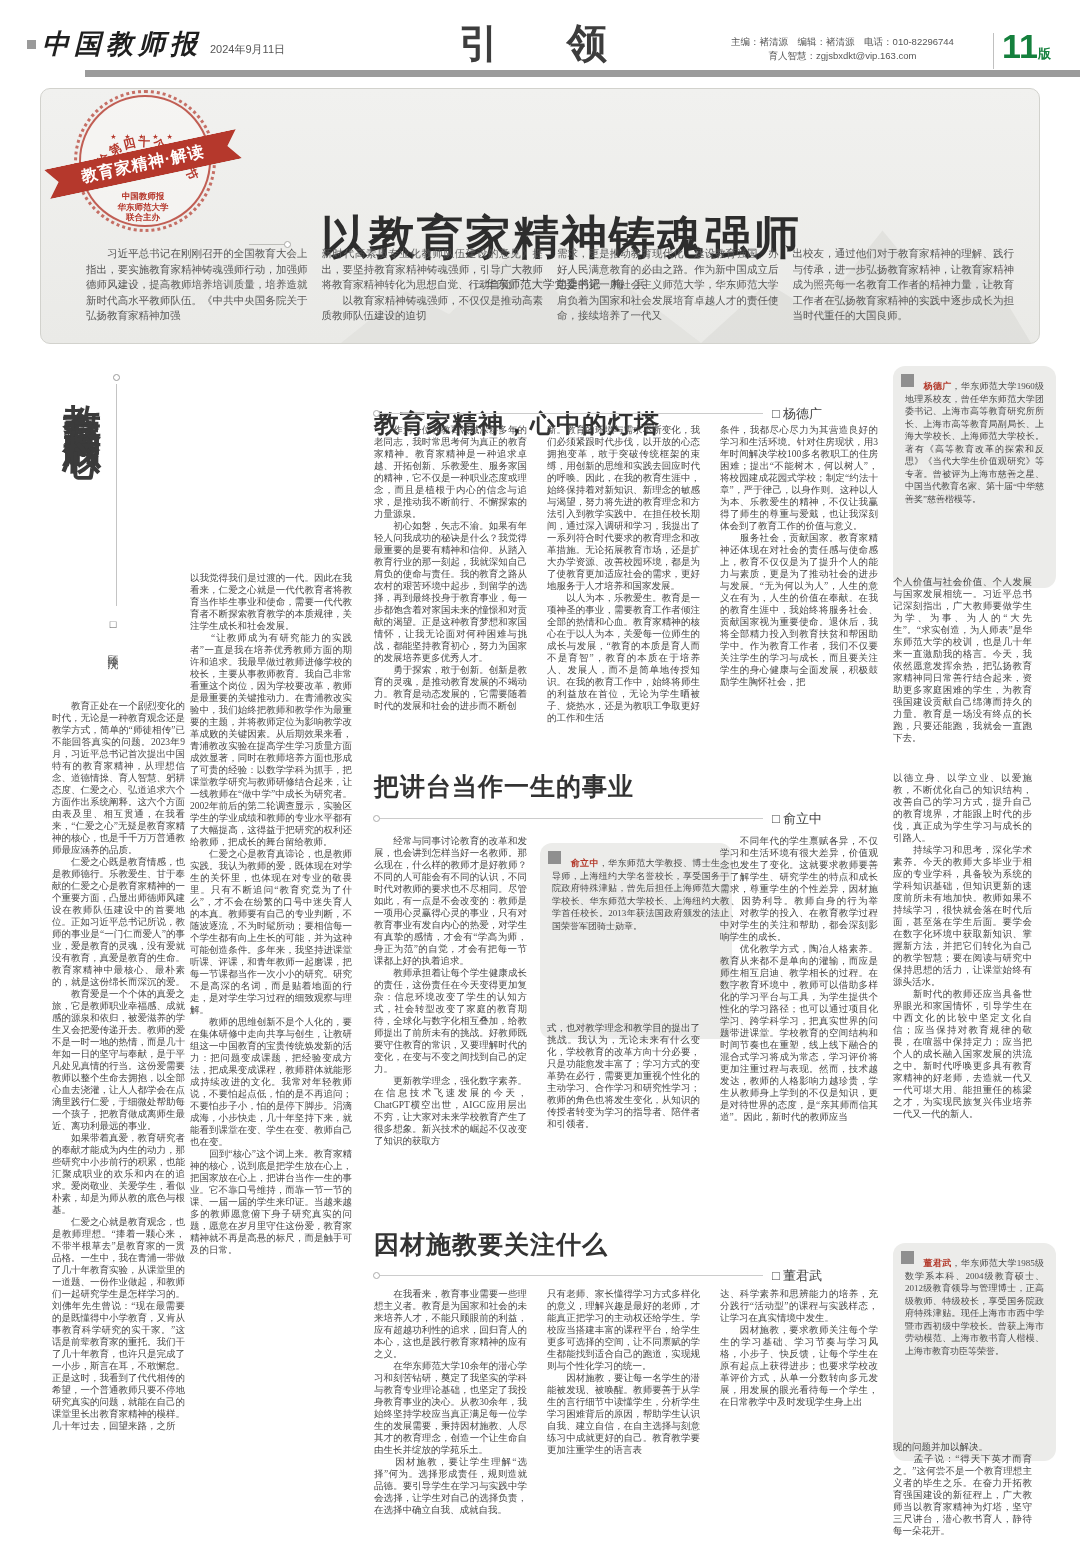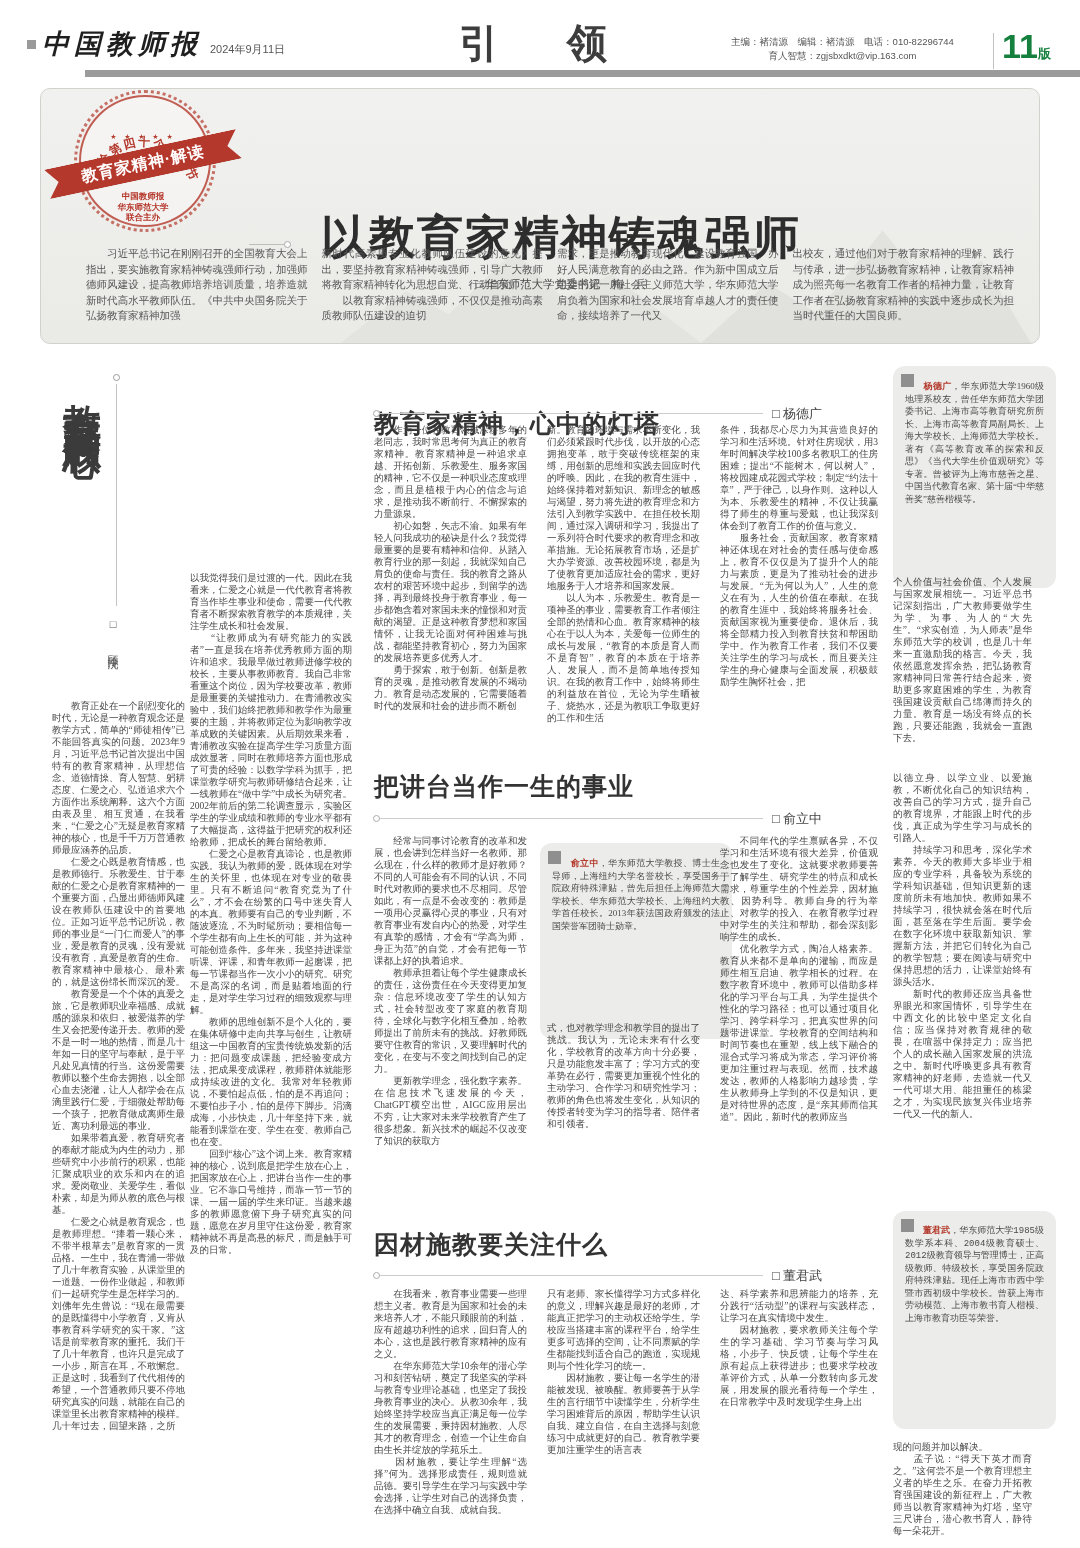--- a/index.html
+++ b/index.html
@@ -70,21 +70,21 @@
              font-family:"Liberation Sans","DejaVu Sans",sans-serif;}
   .rule{position:absolute;height:1px;background:#cccccc;}
   .rule::before{content:"";position:absolute;left:-2px;top:-3px;width:5px;height:5px;
                 border:1px solid #aaa;border-radius:50%;background:#fff;}
   .byline{position:absolute;font-size:13px;color:#444;}
   .col{position:absolute;font-size:9.5px;line-height:12px;color:#474747;text-align:justify;
        white-space:pre-wrap;overflow:hidden;}
   #bio-gu{left:186px;top:372px;width:166px;height:196px;}
   #bio-yang{left:893px;top:350px;width:139px;height:198px;margin-top:16px;}
   #bio-yu{left:540px;top:843px;width:168px;height:172px;}
-  #bio-dong{left:893px;top:1211px;width:139px;height:194px;font-family:Liberation Mono, monospace;}
+  #bio-dong{left:893px;top:1243px;width:139px;height:194px;}
   #l-col1{left:52px;top:700px;width:133px;height:833px;}
   #l-col2{left:190px;top:572px;width:162px;height:961px;}
   #a1-title{left:374px;top:364px;margin-top:43px;}
   #a1-rule{left:375px;top:413px;width:388px;}
   #a1-byline{left:772px;top:405px;}
   #a1-c1{left:374px;top:424px;width:153px;height:339px;}
   #a1-c2{left:547px;top:424px;width:153px;height:339px;}
   #a1-c3{left:720px;top:424px;width:158px;height:339px;}
   #a2-title{left:374px;top:770px;}
   #a2-rule{left:375px;top:818px;width:388px;}

